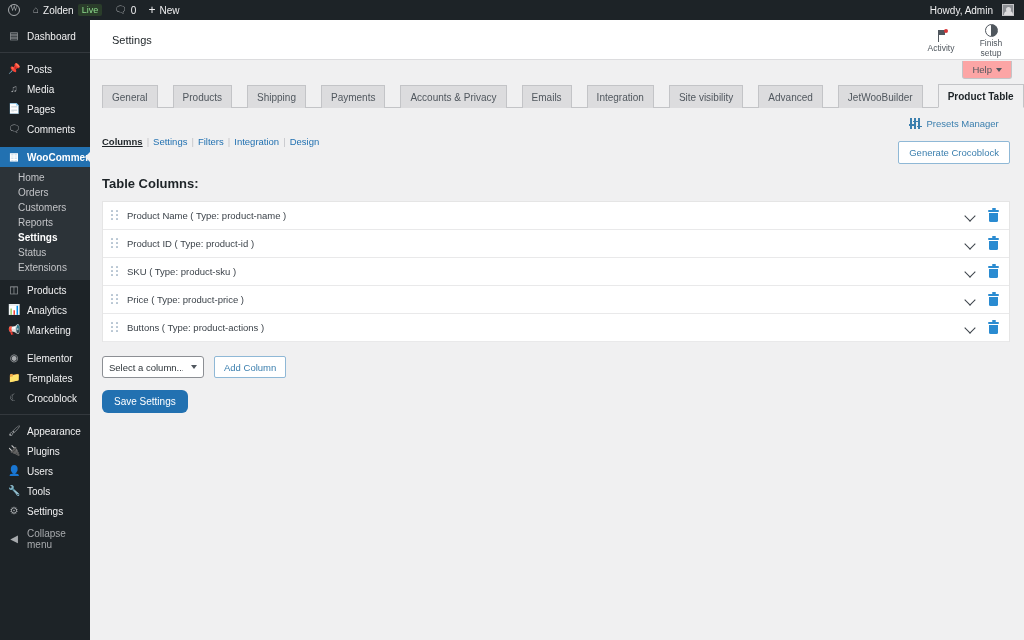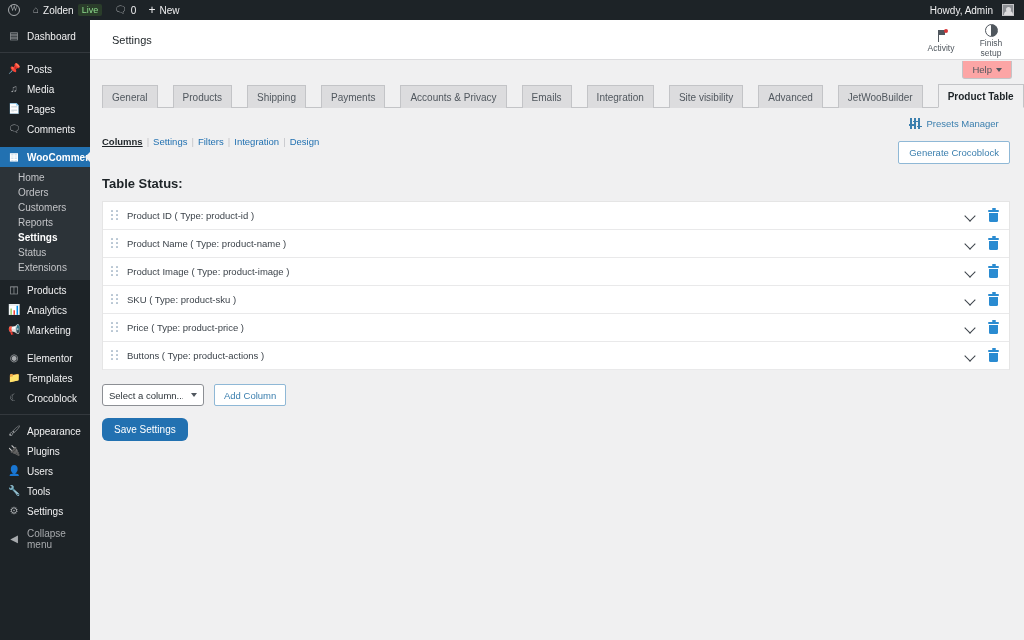--- a/index.html
+++ b/index.html
@@ -432,80 +432,62 @@
             <b></b>
             <b></b>
         </span>
         <span>Presets Manager</span>
       </div>
       <button class="shortcode-btn">Generate Crocoblock</button>
     </div>
   </div>
 
   <div class="content">
-    <div class="section-title">Table Status:</div>
+    <div class="section-title">Table Columns:</div>
 
     <div class="columns-list">
+
+      <div class="column-row">
+        <span class="drag-handle">
+          <span></span>
+            <span></span>
+            <span></span>
+            <span></span>
+            <span></span>
+            <span></span>
+        </span>
+        <span class="column-label">Product Name ( Type: product-name )</span>
+        <span class="row-controls">
+          <span class="chev"></span>
+          <span class="trash">
+              <span class="lid"></span>
+              <span class="can"></span>
+            </span>
+        </span>
+      </div>
 
       <div class="column-row">
         <span class="drag-handle">
           <span></span>
             <span></span>
             <span></span>
             <span></span>
             <span></span>
             <span></span>
         </span>
         <span class="column-label">Product ID ( Type: product-id )</span>
         <span class="row-controls">
           <span class="chev"></span>
           <span class="trash">
               <span class="lid"></span>
               <span class="can"></span>
             </span>
         </span>
       </div>
 
-      <div class="column-row">
-        <span class="drag-handle">
-          <span></span>
-            <span></span>
-            <span></span>
-            <span></span>
-            <span></span>
-            <span></span>
-        </span>
-        <span class="column-label">Product Name ( Type: product-name )</span>
-        <span class="row-controls">
-          <span class="chev"></span>
-          <span class="trash">
-              <span class="lid"></span>
-              <span class="can"></span>
-            </span>
-        </span>
-      </div>
-
-      <div class="column-row">
-        <span class="drag-handle">
-          <span></span>
-            <span></span>
-            <span></span>
-            <span></span>
-            <span></span>
-            <span></span>
-        </span>
-        <span class="column-label">Product Image ( Type: product-image )</span>
-        <span class="row-controls">
-          <span class="chev"></span>
-          <span class="trash">
-              <span class="lid"></span>
-              <span class="can"></span>
-            </span>
-        </span>
-      </div>
 
       <div class="column-row">
         <span class="drag-handle">
           <span></span>
             <span></span>
             <span></span>
             <span></span>
             <span></span>
             <span></span>
         </span>

